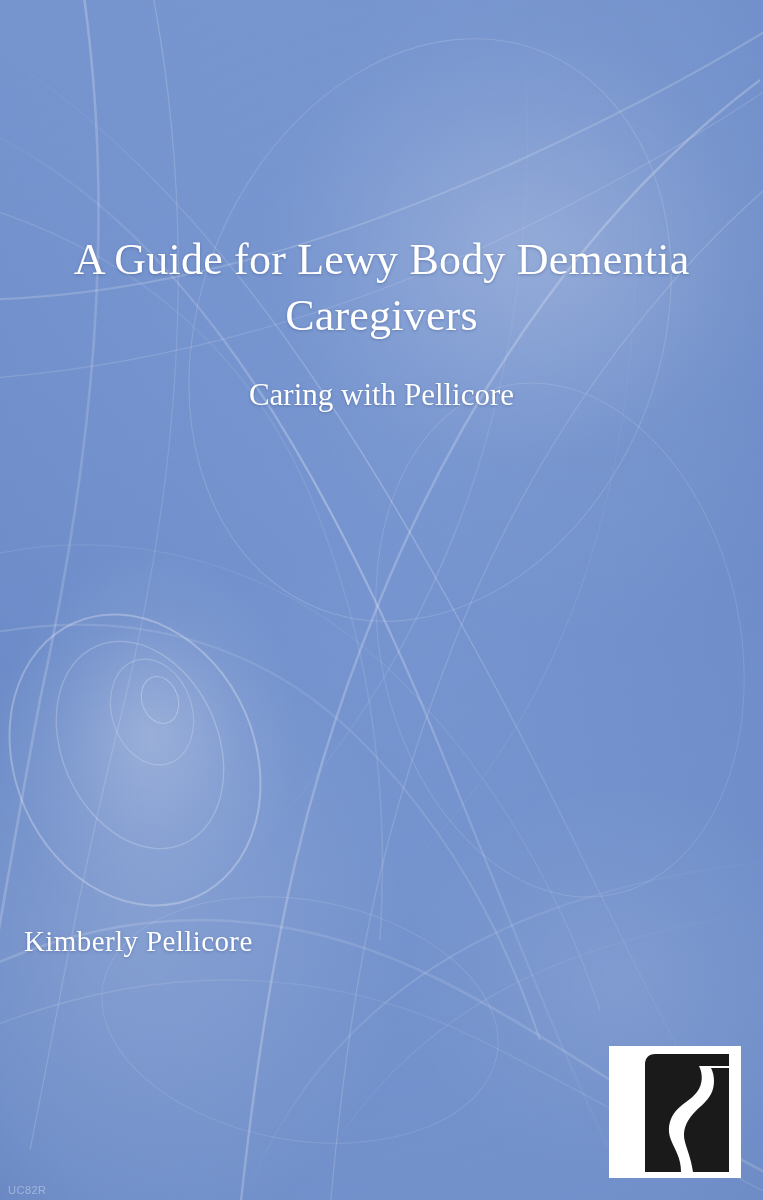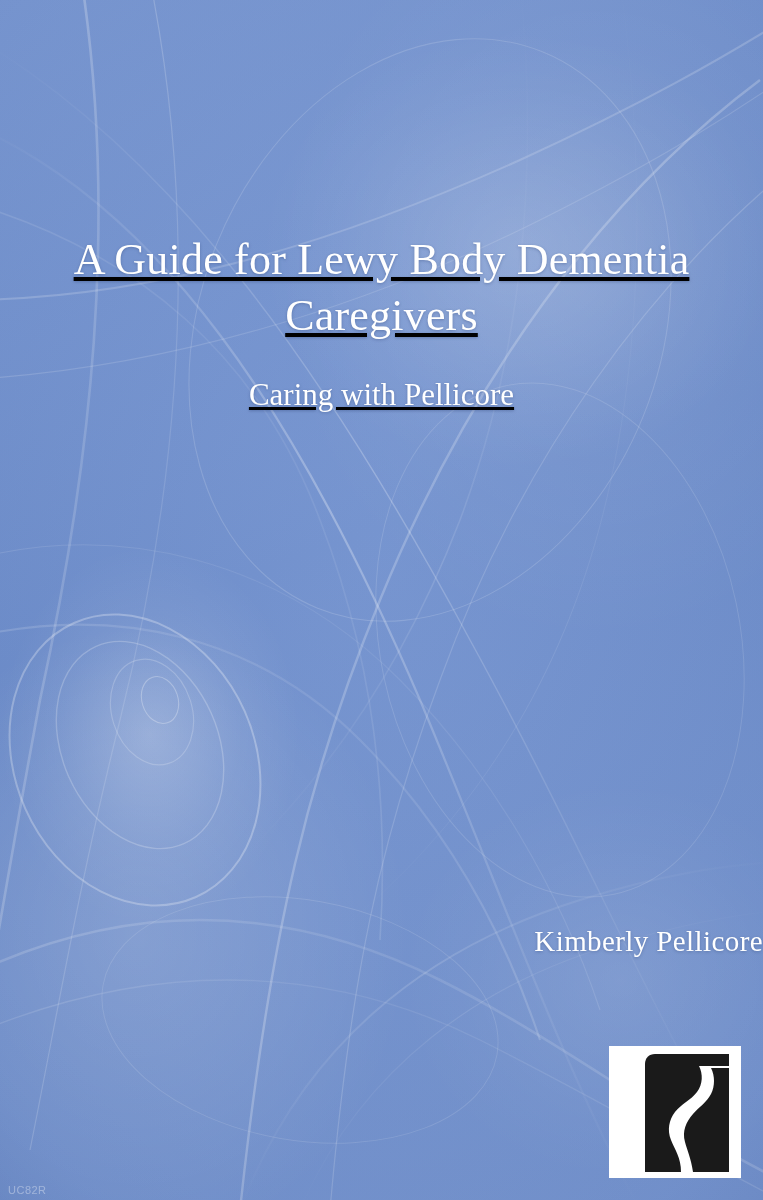--- a/index.html
+++ b/index.html
@@ -36,21 +36,20 @@
     pointer-events: none;
   }
 
   .text-block {
     position: absolute;
     left: 0;
     right: 0;
     top: 232px;
     padding: 0 60px;
     text-align: center;
-    text-decoration: underline;
   }
   .title {
     color: #ffffff;
     font-size: 44px;
     line-height: 1.28;
     font-weight: normal;
     letter-spacing: 0.2px;
     margin: 0;
     text-shadow: 0 1px 3px rgba(40,60,110,0.35);
   }
@@ -60,21 +59,21 @@
     line-height: 1.3;
     margin: 30px 0 0 0;
     font-weight: normal;
     text-shadow: 0 1px 3px rgba(40,60,110,0.35);
   }
   .author {
     position: absolute;
     left: 0;
     right: 0;
     top: 925px;
-    text-align: right;
+    text-align: left;
     color: #ffffff;
     font-size: 29px;
     letter-spacing: 0.4px;
     text-shadow: 0 1px 3px rgba(40,60,110,0.35);
     padding-left: 24px;
   }
 
   
   .logo {
     position: absolute;

